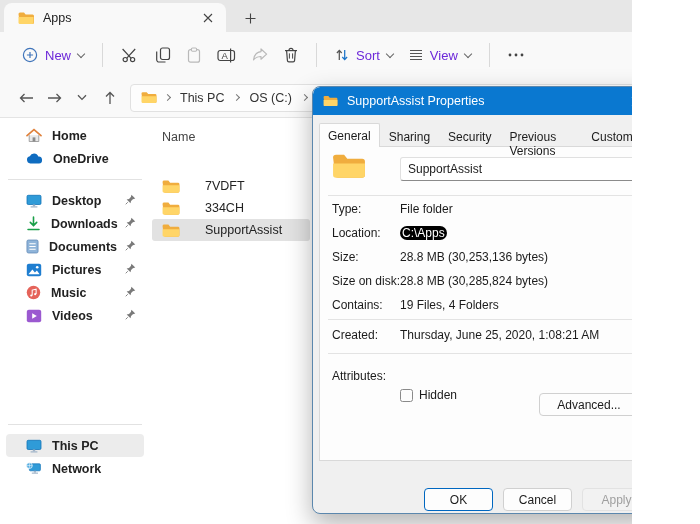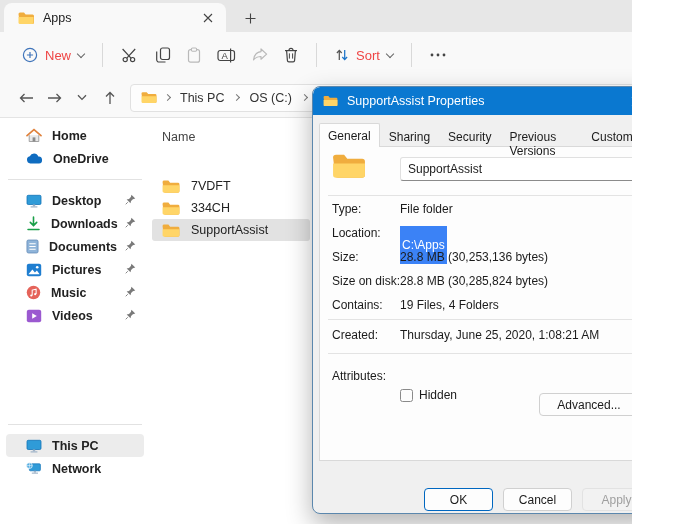--- a/index.html
+++ b/index.html
@@ -11,21 +11,21 @@
   .tabstrip { position:absolute; left:0; top:0; width:700px; height:32px; background:#e7e7e7; }
   .tab { position:absolute; left:4px; top:3px; width:222px; height:29px; background:#f9f9f9;
          border-radius:8px 8px 0 0; display:flex; align-items:center; padding:0 8px 0 14px; gap:9px; }
   .tab-title { flex:1; font-size:12.5px; color:#222; }
   .tab-close { width:20px; height:20px; display:flex; align-items:center; justify-content:center; border-radius:4px; }
   .newtab { position:absolute; left:238px; top:6px; width:24px; height:24px; display:flex; align-items:center; justify-content:center; border-radius:4px; }
 
   
   .toolbar { position:absolute; left:0; top:32px; width:700px; height:46px; background:#f9f9f9;
              display:flex; align-items:center; padding-left:14px; }
-  .tool-btn { display:flex; align-items:center; gap:7px; padding:6px 8px; border-radius:5px; color:#ef4444; font-size:13px; }
+  .tool-btn { display:flex; align-items:center; gap:7px; padding:6px 8px; border-radius:5px; color:#6d28d9; font-size:13px; }
   .tool-icon { display:flex; align-items:center; justify-content:center; }
   .tb-sep { width:1px; height:24px; background:#d9d9d9; margin:0 10px; }
   .chev { width:6px; height:6px; border-right:1.4px solid #666; border-bottom:1.4px solid #666;
           transform:rotate(45deg); margin-top:-3px; }
 
   
   .addressrow { position:absolute; left:0; top:78px; width:700px; height:40px; background:#f9f9f9;
                 border-bottom:1px solid #e4e4e4; display:flex; align-items:center; padding-left:12px; }
   .nav-btn { width:28px; height:28px; display:flex; align-items:center; justify-content:center; border-radius:4px; }
   .crumbbox { margin-left:6px; height:28px; width:520px; background:#fdfdfd; border:1px solid #e1e1e1;
@@ -43,41 +43,41 @@
   .sb-div { height:1px; background:#e2e2e2; margin:9px 8px; }
   .sb-gap { height:88px; }
 
   
   .filelist { position:absolute; left:150px; top:118px; width:550px; height:406px; background:#fff; }
   .fl-header { position:absolute; left:12px; top:8px; width:296px; height:22px; display:flex; align-items:center;
                color:#444; font-size:12.5px; }
   .fl-sort { position:absolute; right:10px; top:-2px; width:6px; height:6px; border-left:1.2px solid #888;
              border-top:1.2px solid #888; transform:rotate(45deg); }
   .fl-rows { position:absolute; left:2px; top:57px; width:100%; }
-  .fl-row { height:22px; margin:0 0 0 0; display:flex; align-items:center; gap:11px; padding-left:10px;
+  .fl-row { height:22px; margin:0 0 0 0; display:flex; align-items:center; gap:25px; padding-left:10px;
             font-size:12.5px; color:#222; width:158px; border-radius:3px; }
   .fl-row.selected { background:#e2e2e2; }
 
   
   .dialog { position:absolute; left:312px; top:86px; width:346px; height:428px; background:#f0f0f0;
             border:1px solid #5b87ad; border-radius:8px; box-shadow:0 10px 26px rgba(0,0,0,.3); z-index:10; overflow:hidden; }
   .dlg-title { position:absolute; left:0; top:0; width:100%; height:28px; background:#0a78d0; color:#fff;
                display:flex; align-items:center; padding:0 10px; gap:9px; font-size:12.5px; border-radius:7px 7px 0 0; }
   .dlg-title-text { flex:1; }
   .dlg-close { width:22px; height:22px; display:flex; align-items:center; justify-content:center; border-radius:4px; }
   .dlg-tabs { position:absolute; left:6px; top:36px; display:flex; align-items:flex-end; height:24px; z-index:2; }
   .dlg-tab { font-size:12px; color:#1b1b1b; padding:3px 8px 4px; height:21px; border:1px solid transparent; }
   .dlg-tab.active { background:#fdfdfd; border:1px solid #d9d9d9; border-bottom:none; height:24px; padding-top:5px;
                     border-radius:2px 2px 0 0; }
   .dlg-page { position:absolute; left:6px; top:59px; width:333px; height:315px; background:#fdfdfd;
               border:1px solid #d9d9d9; font-size:12px; }
   .dlg-hr { position:absolute; left:8px; width:311px; height:1px; background:#e3e3e3; }
   .dlg-label { position:absolute; left:12px; color:#1b1b1b; }
   .dlg-value { position:absolute; left:80px; color:#1b1b1b; white-space:nowrap; }
-  .hl { background:#3b82f6; color:#fff; padding:12px 2px; }
+  .hl { background:#000000; color:#fff; padding:0 2px;border-radius:7px; }
   .name-input { position:absolute; left:80px; top:10px; width:240px; height:24px; background:#fff;
                 border:1px solid #e0e0e0; border-bottom:1px solid #8a8a8a; border-radius:3px;
                 font-family:"Liberation Sans",sans-serif; font-size:12px; color:#1b1b1b; padding:0 7px; }
   .dlg-folder-lg { position:absolute; left:12px; top:5px; }
   .cb { width:13px; height:13px; border-radius:3px; display:inline-flex; align-items:center; justify-content:center; }
   .cb.ind { background:#0067c0; border:1px solid #0067c0; }
   .cb.ind::after { content:""; width:7px; height:1.8px; background:#fff; border-radius:1px; }
   .cb.empty { background:#fdfdfd; border:1px solid #8a8a8a; border-radius:2.5px; }
   .cb-row { position:absolute; display:flex; align-items:center; gap:6px; }
   .adv-btn { position:absolute; left:219px; top:246px; width:100px; height:23px; background:#fdfdfd;
@@ -182,20 +182,29 @@
     </div>
     <div class="tb-sep"></div>
     <div class="tool-btn">
       <span class="tool-icon">
         <svg width="14" height="14" viewBox="0 0 14 14">
             <path d="M4.3 12 V2.6 M1.9 5 L4.3 2.4 L6.7 5" stroke="#555" stroke-width="1.25" fill="none"></path>
             <path d="M9.7 2 v9.4 M7.3 9 L9.7 11.6 L12.1 9" stroke="#1a73c9" stroke-width="1.25" fill="none"></path>
           </svg>
       </span>
       <span>Sort</span>
+      <span class="chev"></span>
+    </div>
+    <div class="tool-btn">
+      <span class="tool-icon">
+        <svg width="14" height="12" viewBox="0 0 14 12">
+            <path d="M1 1.5 h12 M1 4.5 h12 M1 7.5 h12 M1 10.5 h12" stroke="#555" stroke-width="1.1"></path>
+          </svg>
+      </span>
+      <span>View</span>
       <span class="chev"></span>
     </div>
     <div class="tb-sep"></div>
     <div class="tool-btn">
       <span class="tool-icon">
         <svg width="16" height="4" viewBox="0 0 16 4">
             <circle cx="2" cy="2" r="1.4" fill="#444"></circle>
             <circle cx="8" cy="2" r="1.4" fill="#444"></circle>
             <circle cx="14" cy="2" r="1.4" fill="#444"></circle>
           </svg>

